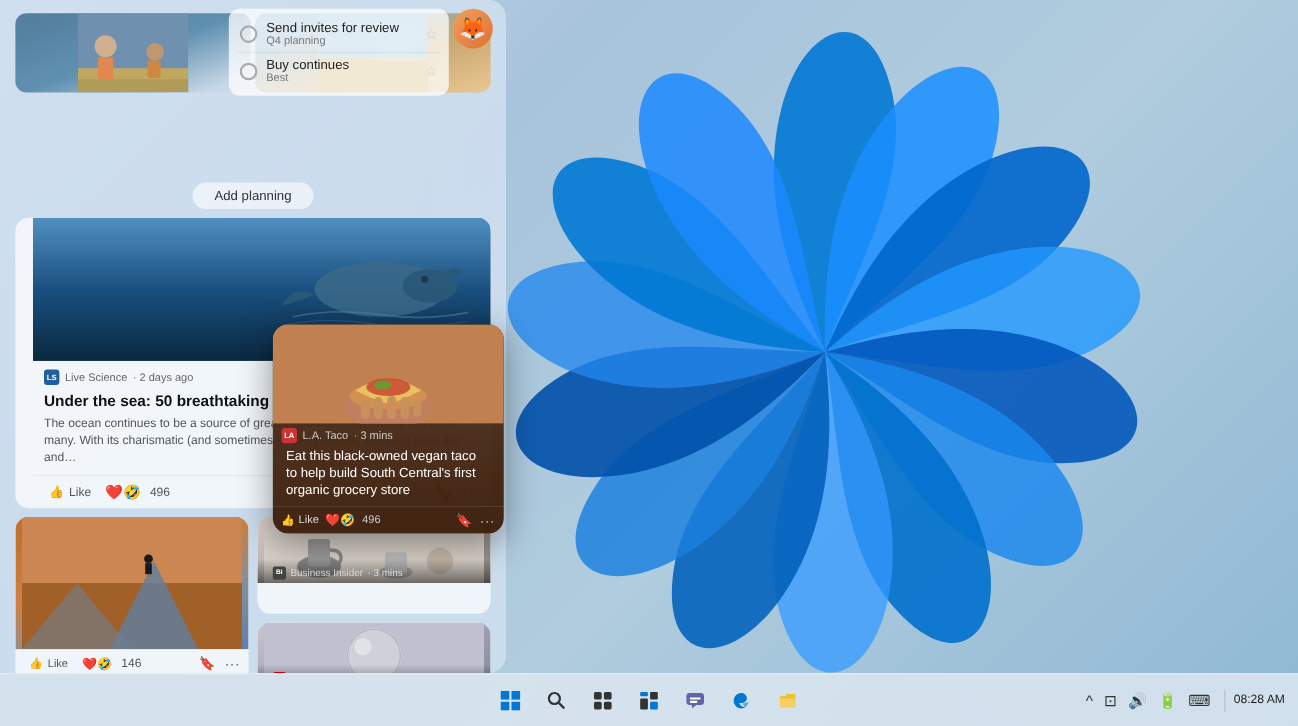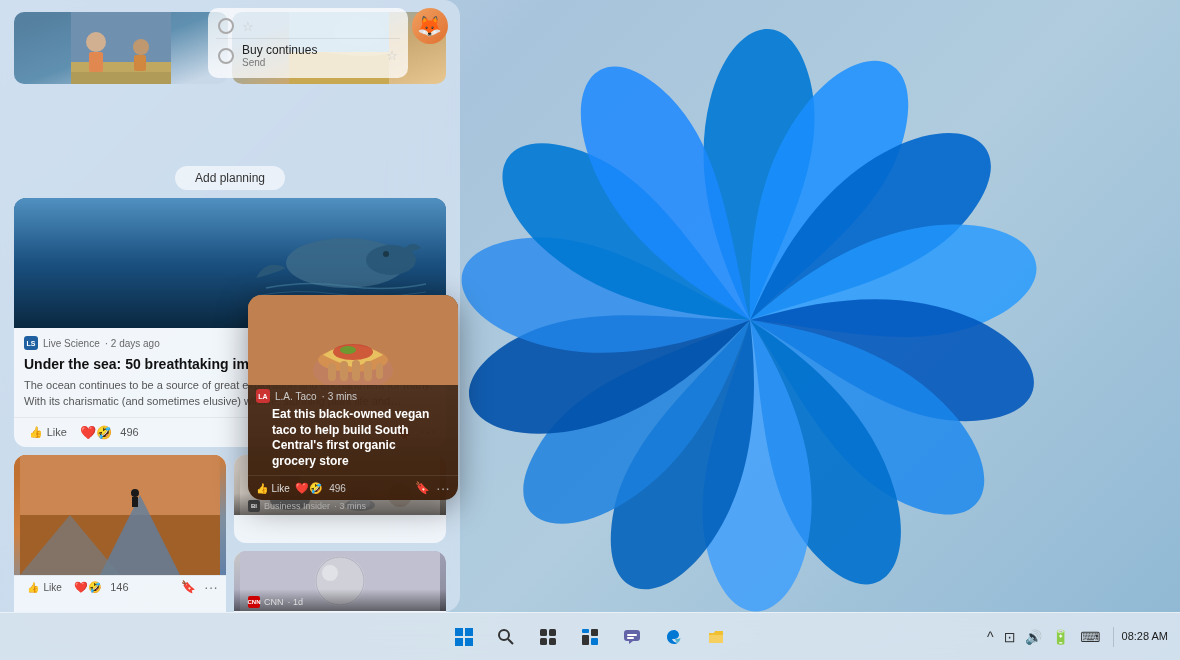--- a/index.html
+++ b/index.html
@@ -199,20 +199,21 @@
       border: none;
     }
 
     
     .news-card-large {
       background: rgba(255,255,255,0.75);
       border-radius: 12px;
       overflow: hidden;
       margin-bottom: 8px;
       position: relative;
+      padding-left: 16px;
     }
 
     .news-card-large .card-image {
       width: 100%;
       height: 130px;
       background: linear-gradient(180deg, #1a6090 0%, #0a3860 40%, #082848 100%);
       position: relative;
       overflow: hidden;
     }
 
@@ -419,23 +420,23 @@
       display: flex;
       align-items: center;
       justify-content: center;
       color: white;
       font-size: 7px;
       font-weight: bold;
     }
 
     .popup-title {
       font-size: 12px;
-      font-weight: 700;
+      font-weight: 400;
       color: #ffffff;
-      padding: 4px 24px 6px;
+      padding: 4px 12px 6px;
       line-height: 1.3;
     }
 
     .popup-actions {
       display: flex;
       align-items: center;
       gap: 6px;
       padding: 5px 8px;
       border-top: 1px solid rgba(255,255,255,0.1);
     }
@@ -518,27 +519,31 @@
           <rect y="40" width="100" height="32" fill="#d4b870"></rect>
           <ellipse cx="70" cy="20" rx="25" ry="15" fill="#88c0e0" opacity="0.6"></ellipse>
           <path d="M0,42 Q25,38 50,42 Q75,46 100,42 L100,72 L0,72Z" fill="#c8a850"></path>
         </svg>
       </div>
     </div>
 
     <div class="task-list">
       <div class="task-item">
         <div class="task-circle"></div>
+        <div class="task-text">
+          <div class="task-title">Send invites for review</div>
+          <div class="task-sub">Q4 planning</div>
+        </div>
         <div class="task-star">☆</div>
       </div>
       <div class="task-item">
         <div class="task-circle"></div>
         <div class="task-text">
           <div class="task-title">Buy continues</div>
-          <div class="task-sub">Send</div>
+          <div class="task-sub">Best</div>
         </div>
         <div class="task-star">☆</div>
       </div>
     </div>
 
     <button class="add-widgets-btn">
       <span>Add planning</span>
     </button>
 
     <div class="news-card-large">

